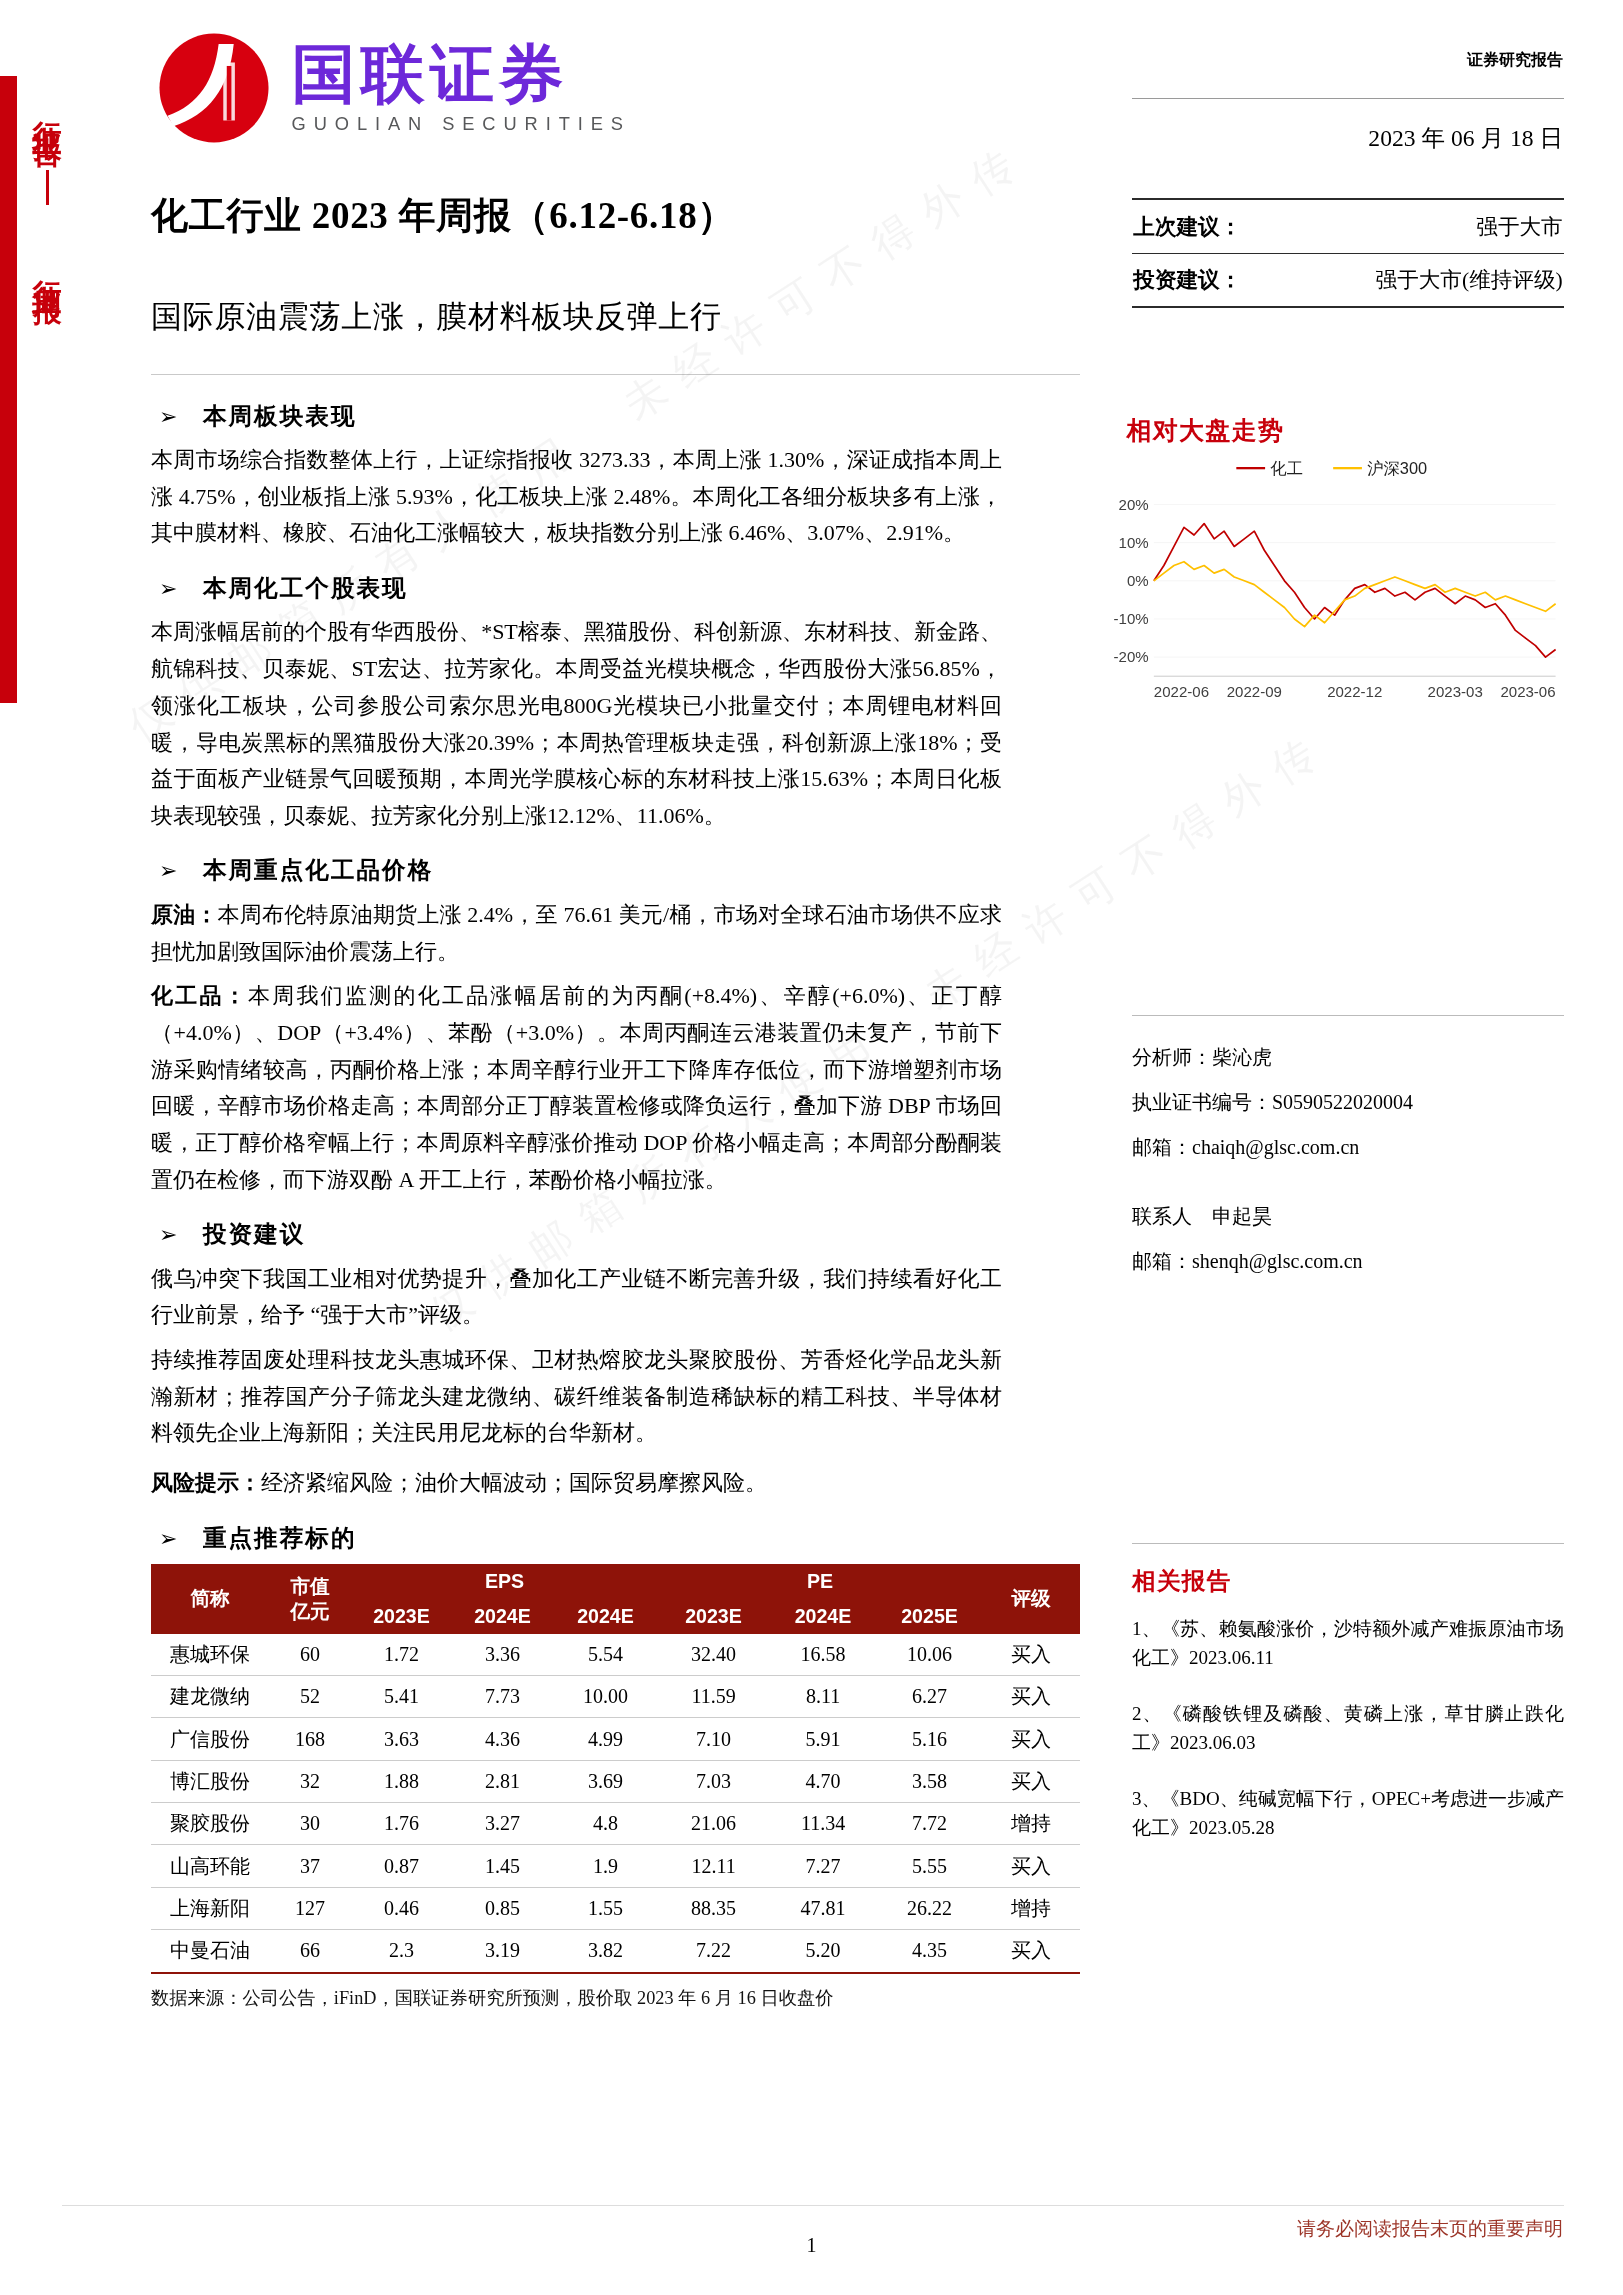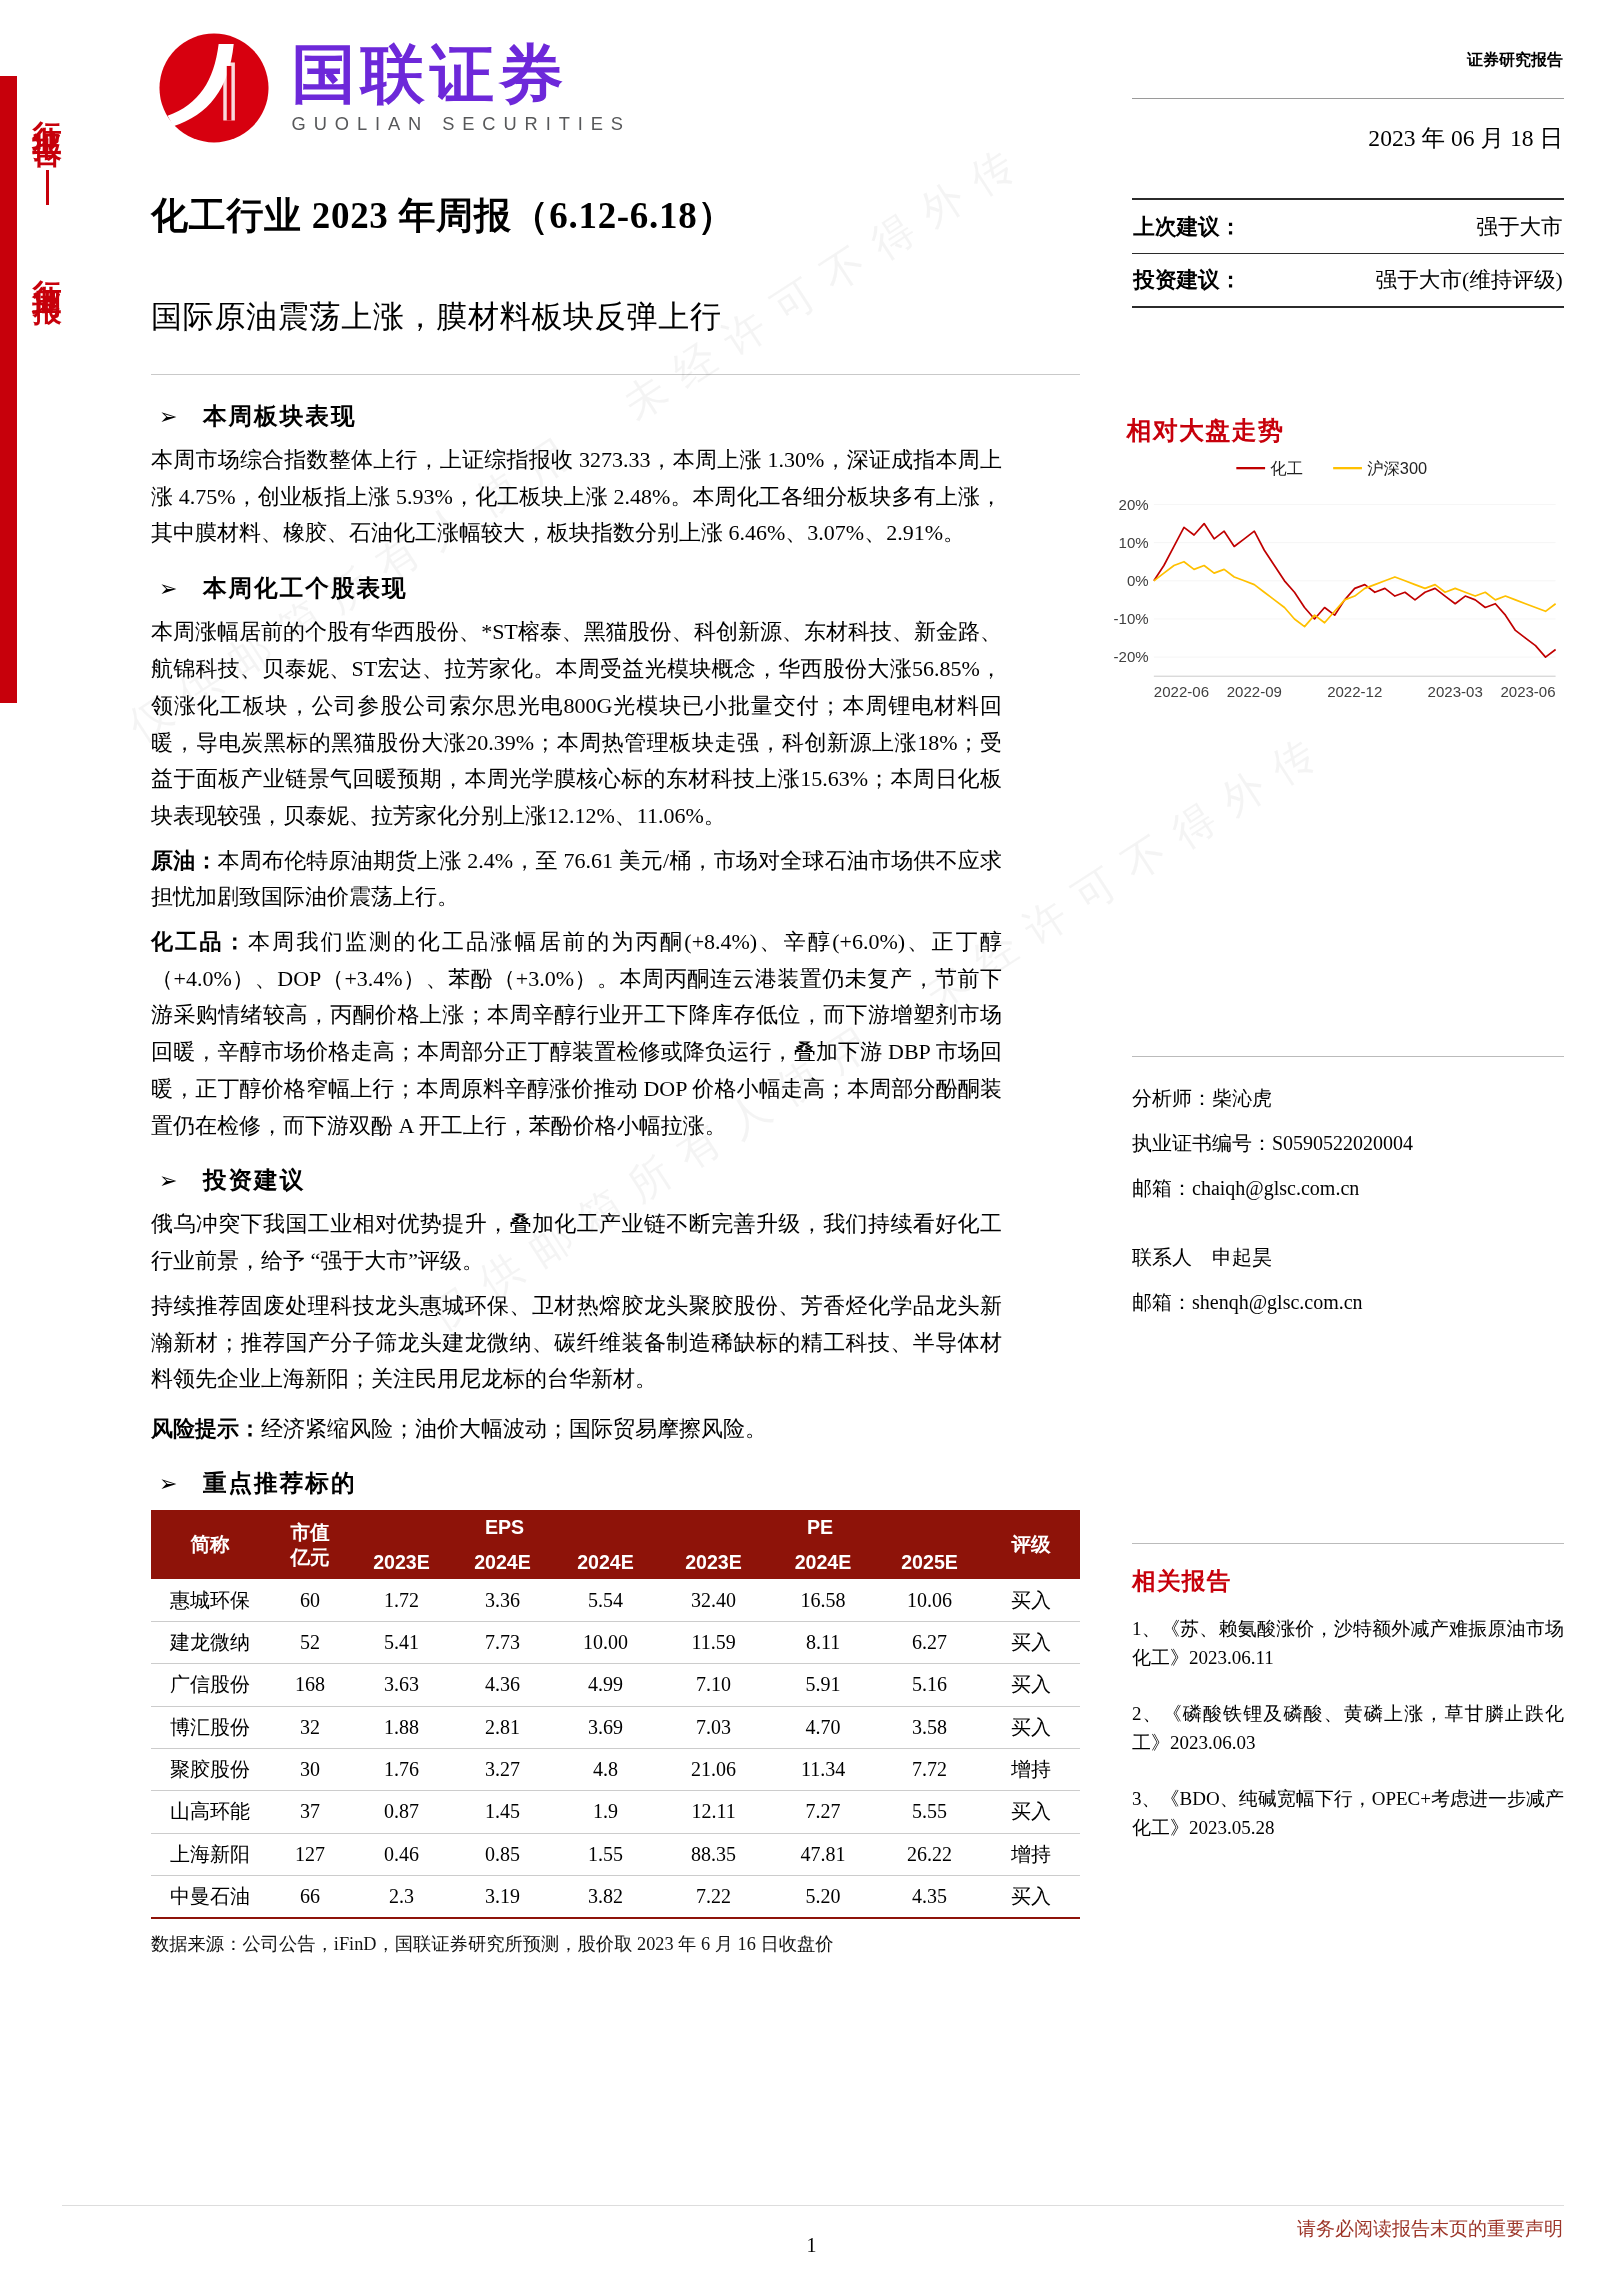--- a/index.html
+++ b/index.html
@@ -96,21 +96,21 @@
 
   
   .chart-block { position:absolute; left:1112px; top:414px; width:458px; }
   .chart-title {
     color:#c7000b; font-size:25px; font-weight:bold; margin:0 0 3.9px 14.4px;
     font-family:"Liberation Sans", sans-serif; letter-spacing:1.3px;
   }
   .chart-area svg { width:458px; height:262px; font-family:"Liberation Sans", sans-serif; }
 
   .analyst-block {
-    position:absolute; left:1132px; top:1056px; width:432px;
+    position:absolute; left:1132px; top:1015px; width:432px;
     border-top:1.3px solid #bbbbbb; padding-top:27.5px; font-size:20px;
   }
   .an-line { margin-bottom:18.3px; }
   .an-contact { margin-top:42px; }
 
   .related-block {
     position:absolute; left:1132px; top:1543px; width:432px;
     border-top:1.3px solid #bbbbbb; padding-top:21px;
   }
   .related-head {
@@ -181,20 +181,23 @@
     <div class="sec-head">
       <span class="bullet">➢</span><span>本周板块表现</span>
     </div>
     <p class="body-para">本周市场综合指数整体上行，上证综指报收 3273.33，本周上涨 1.30%，深证成指本周上涨 4.75%，创业板指上涨 5.93%，化工板块上涨 2.48%。本周化工各细分板块多有上涨，其中膜材料、橡胶、石油化工涨幅较大，板块指数分别上涨 6.46%、3.07%、2.91%。</p>
 
     <div class="sec-head">
       <span class="bullet">➢</span><span>本周化工个股表现</span>
     </div>
     <p class="body-para">本周涨幅居前的个股有华西股份、*ST榕泰、黑猫股份、科创新源、东材科技、新金路、航锦科技、贝泰妮、ST宏达、拉芳家化。本周受益光模块概念，华西股份大涨56.85%，领涨化工板块，公司参股公司索尔思光电800G光模块已小批量交付；本周锂电材料回暖，导电炭黑标的黑猫股份大涨20.39%；本周热管理板块走强，科创新源上涨18%；受益于面板产业链景气回暖预期，本周光学膜核心标的东材科技上涨15.63%；本周日化板块表现较强，贝泰妮、拉芳家化分别上涨12.12%、11.06%。</p>
 
+    <div class="sec-head">
+      <span class="bullet">➢</span><span>本周重点化工品价格</span>
+    </div>
     <p class="body-para"><b class="inline-label">原油：</b><span>本周布伦特原油期货上涨 2.4%，至 76.61 美元/桶，市场对全球石油市场供不应求担忧加剧致国际油价震荡上行。</span></p>
     <p class="body-para"><b class="inline-label">化工品：</b><span>本周我们监测的化工品涨幅居前的为丙酮(+8.4%)、辛醇(+6.0%)、正丁醇（+4.0%）、DOP（+3.4%）、苯酚（+3.0%）。本周丙酮连云港装置仍未复产，节前下游采购情绪较高，丙酮价格上涨；本周辛醇行业开工下降库存低位，而下游增塑剂市场回暖，辛醇市场价格走高；本周部分正丁醇装置检修或降负运行，叠加下游 DBP 市场回暖，正丁醇价格窄幅上行；本周原料辛醇涨价推动 DOP 价格小幅走高；本周部分酚酮装置仍在检修，而下游双酚 A 开工上行，苯酚价格小幅拉涨。</span></p>
 
     <div class="sec-head">
       <span class="bullet">➢</span><span>投资建议</span>
     </div>
     <p class="body-para">俄乌冲突下我国工业相对优势提升，叠加化工产业链不断完善升级，我们持续看好化工行业前景，给予 “强于大市”评级。</p>
     <p class="body-para">持续推荐固废处理科技龙头惠城环保、卫材热熔胶龙头聚胶股份、芳香烃化学品龙头新瀚新材；推荐国产分子筛龙头建龙微纳、碳纤维装备制造稀缺标的精工科技、半导体材料领先企业上海新阳；关注民用尼龙标的台华新材。</p>
 
     <p class="body-para" style="margin-top:13px"><b class="inline-label">风险提示：</b><span>经济紧缩风险；油价大幅波动；国际贸易摩擦风险。</span></p>

